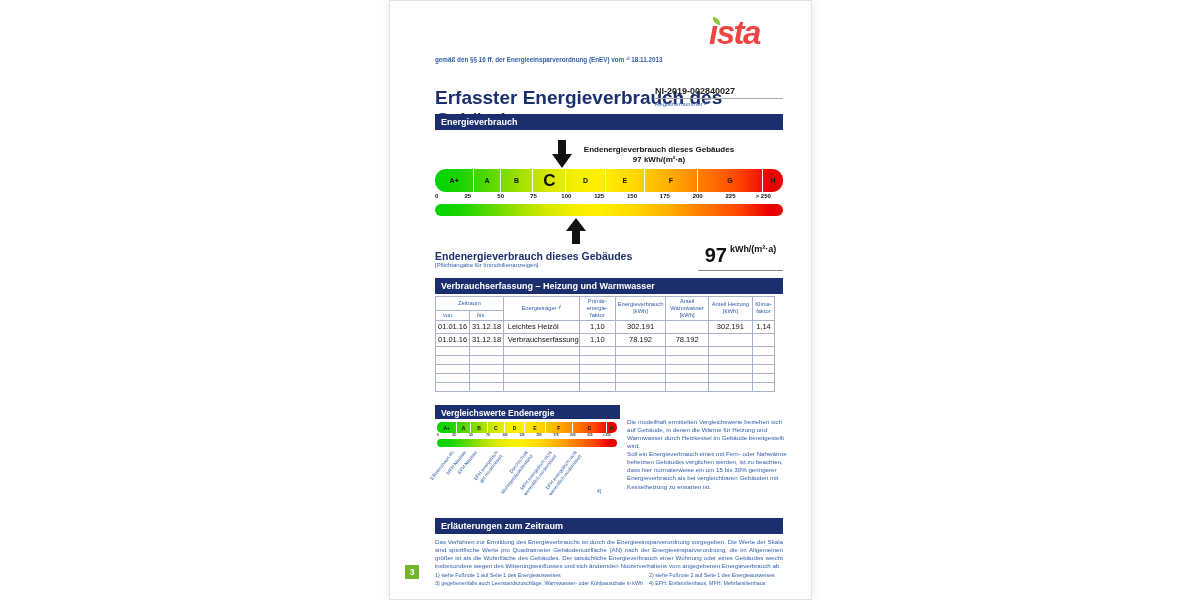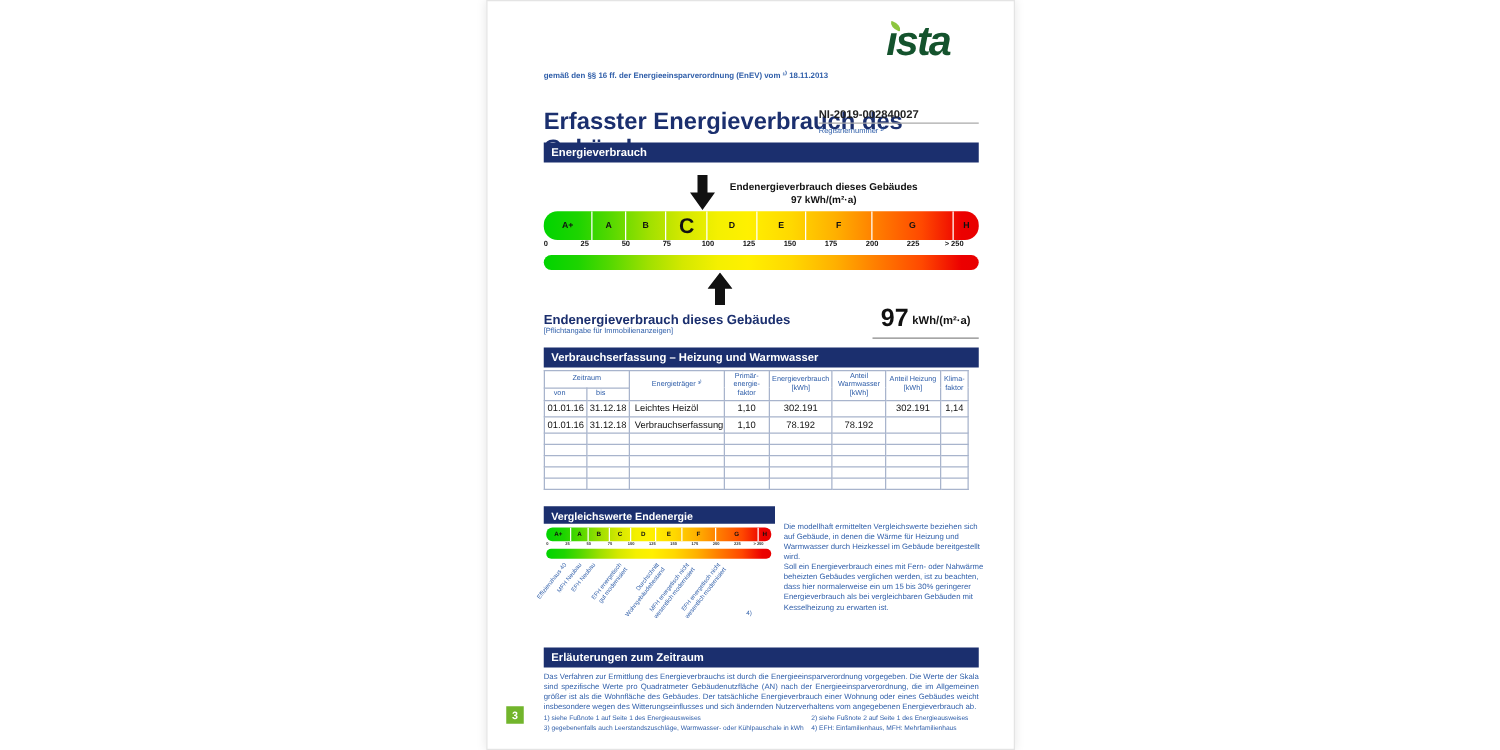--- a/index.html
+++ b/index.html
@@ -11,21 +11,21 @@
 
   .abs { position:absolute; }
 
   
   .doc-title { left:45px; top:29px; color:#1b2f6e; white-space:nowrap; }
   .doc-title .big { font-size:19px; font-weight:bold; }
   .doc-title .small { font-size:12.5px; font-weight:bold; margin-left:5px; }
   .doc-subtitle { left:45px; top:54px; font-size:6.3px; font-weight:bold; color:#2f5ea9; }
 
   .logo { right:28px; top:12px; width:74px; height:40px; }
-  .logo .word { font-size:33px; font-weight:800; font-style:italic; color:#14532d; letter-spacing:-1.5px; line-height:40px; }
+  .logo .word { font-size:33px; font-weight:800; font-style:italic; color:#ef4444; letter-spacing:-1.5px; line-height:40px; }
   .logo .leaf { position:absolute; left:3px; top:5px; width:9px; height:6px; background:#8dc63f;
                 border-radius:0 90% 10% 90%; transform:rotate(18deg); }
 
   .section-title { left:45px; top:86px; font-size:19px; font-weight:bold; color:#1b2f6e; }
   .reg-block { left:265px; top:85px; width:128px; }
   .reg-number { font-size:9px; font-weight:700; color:#222; border-bottom:1px solid #aaa; padding-bottom:2px; }
   .reg-label { font-size:6px; color:#2f5ea9; margin-top:1px; }
 
   .banner { background:#1b2f6e; color:#fff; font-weight:bold; padding:3px 6px 0 6px; }
   .banner1 { left:45px; top:113px; width:348px; height:16px; font-size:9px; }
@@ -48,21 +48,21 @@
   .arrow-down { left:163px; top:139px; }
   .arrow-up { left:176px; top:217px; }
   .arrow-label { font-size:8px; font-weight:bold; color:#111; text-align:center; line-height:1.3; }
   .arrow-label-top { left:185px; top:144px; width:168px; }
   .arrow-label-bottom { left:198px; top:221px; width:172px; }
 
   
   .ee-title { left:45px; top:249px; font-size:10.5px; font-weight:bold; color:#1b2f6e; }
   .ee-note { left:45px; top:261px; font-size:6px; color:#2f5ea9; }
   .ee-value { left:308px; top:243px; width:85px; border-bottom:1.5px solid #888; padding-bottom:3px;
-              display:flex; align-items:center; justify-content:center; gap:3px; }
+              display:flex; align-items:flex-start; justify-content:center; gap:3px; }
   .ee-value .num { font-size:20px; font-weight:bold; color:#111; }
   .ee-value .unit { font-size:9px; font-weight:bold; color:#111; }
 
   
   .tbl { left:45px; top:295px; width:340px; border-collapse:collapse; table-layout:fixed; }
   .tbl th, .tbl td { border:1px solid #a8b4cc; overflow:hidden; }
   .tbl th { font-size:5.8px; font-weight:normal; color:#2f5ea9; text-align:center; vertical-align:middle;
             white-space:pre-line; line-height:1.2; padding:1px 1px; }
   .tbl th.sub { text-align:left; padding-left:7px; height:9px; }
   .tbl td { font-size:7.5px; color:#111; text-align:center; padding:1px 2px; }

